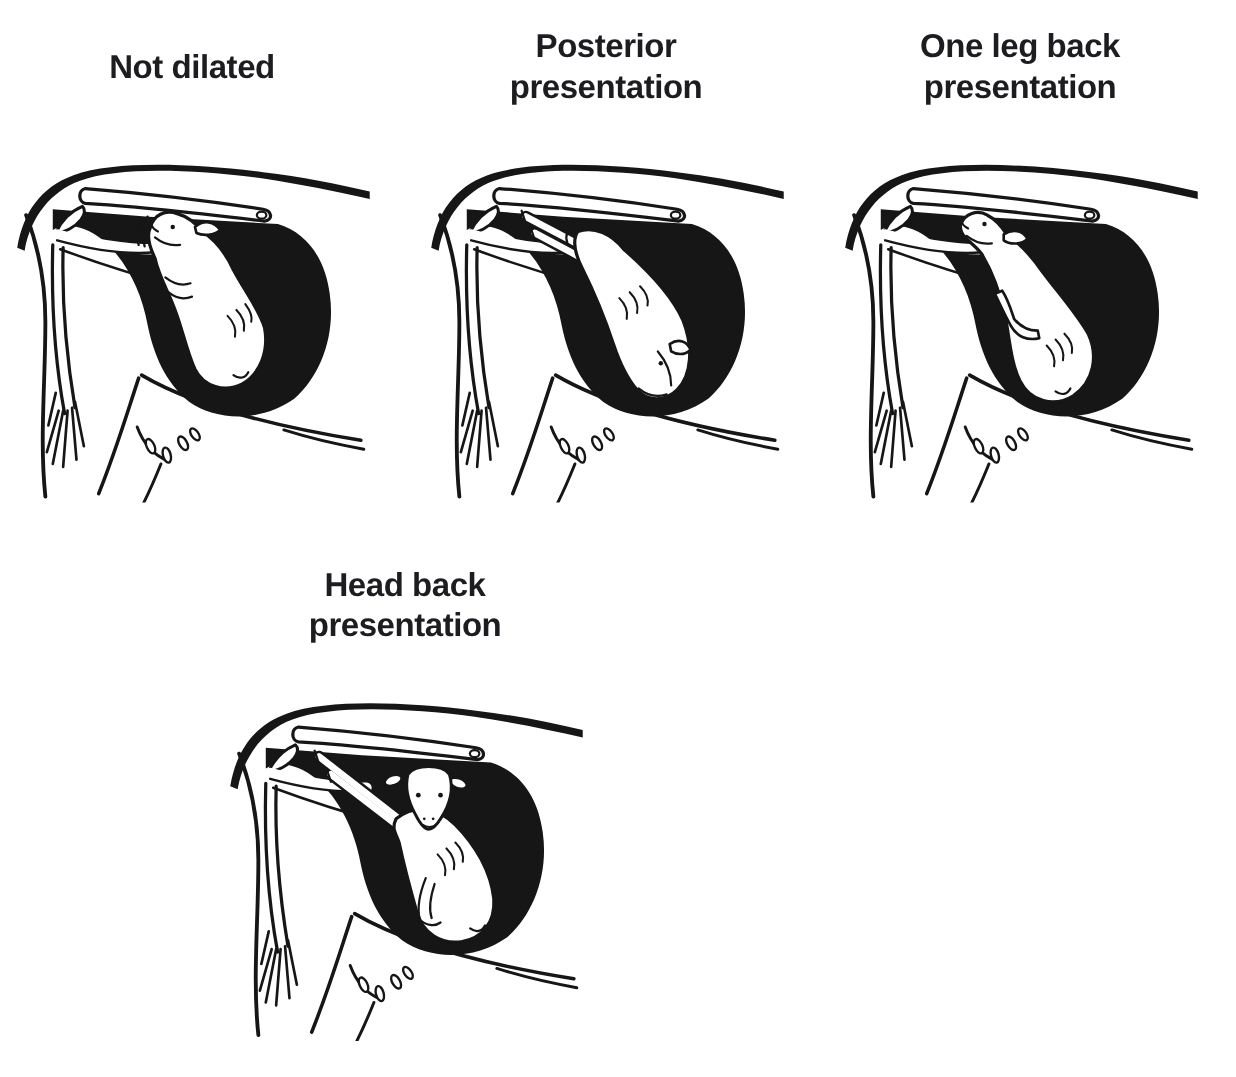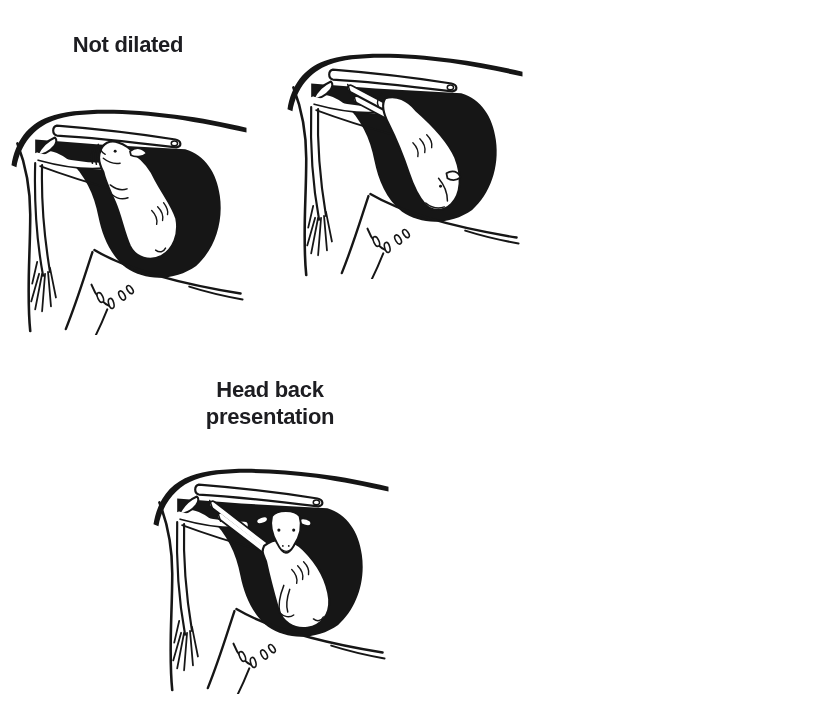--- a/index.html
+++ b/index.html
@@ -190,25 +190,33 @@
 
   <div class="row row-1">
     <div class="figure">
       <div class="fig-title">Not dilated</div>
       <svg class="art" viewBox="0 0 248 238">
         <use href="#cow-base"></use>
           <use href="#calf-1"></use>
       </svg>
     </div>
     <div class="figure">
+      <div class="fig-title">Posterior presentation</div>
       <svg class="art" viewBox="0 0 248 238">
         <use href="#cow-base"></use>
           <use href="#calf-2"></use>
       </svg>
     </div>
+    <div class="figure">
+      <div class="fig-title">One leg back presentation</div>
+      <svg class="art" viewBox="0 0 248 238">
+        <use href="#cow-base"></use>
+          <use href="#calf-3"></use>
+      </svg>
+    </div>
   </div>
 
   <div class="row row-2">
     <div class="figure">
       <div class="fig-title">Head back presentation</div>
       <svg class="art" viewBox="0 0 248 238">
         <use href="#cow-base"></use>
           <use href="#calf-4"></use>
       </svg>
     </div>

